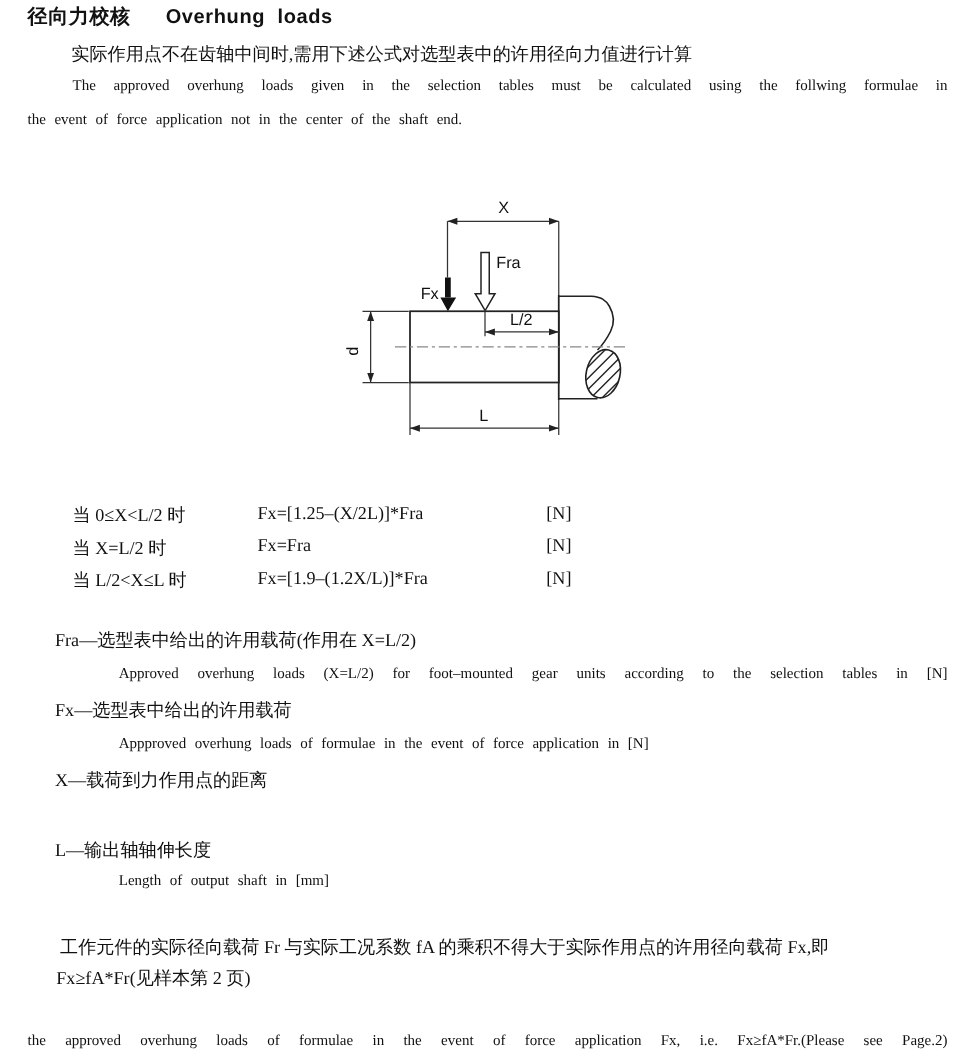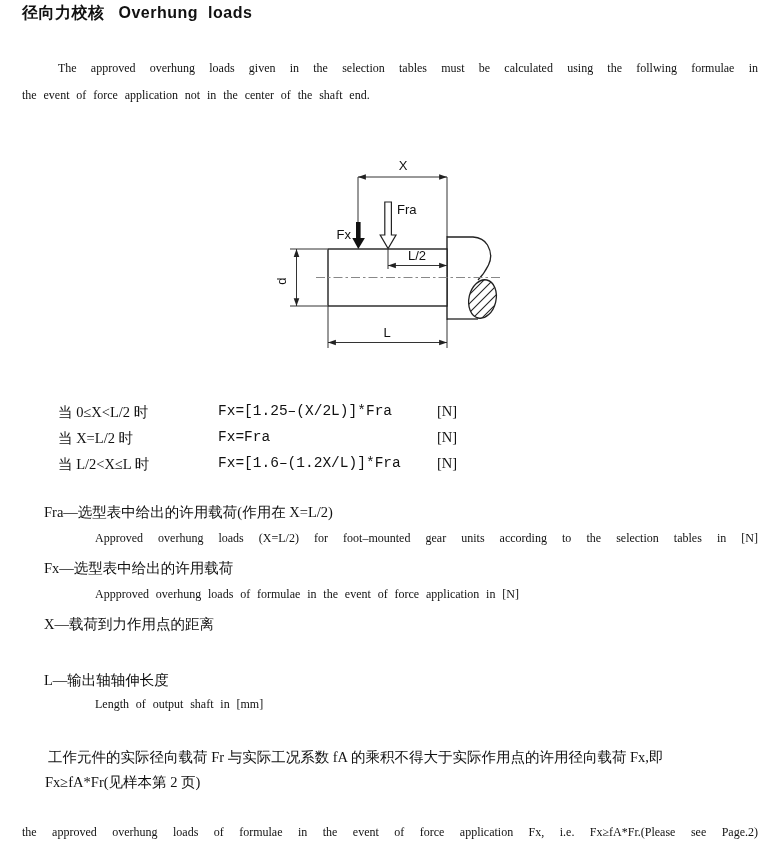--- a/index.html
+++ b/index.html
@@ -6,41 +6,42 @@
   .page {
     position:relative; width:780px; height:850px; background:#ffffff;
     color:#111; font-family:"Liberation Serif", serif; overflow:hidden;
   }
   .abs { position:absolute; white-space:nowrap; }
   .title {
     position:absolute; left:22px; top:3px;
     font-family:"Liberation Sans", sans-serif; font-weight:bold; font-size:16px;
     letter-spacing:0.5px;
   }
-  .t-en { margin-left:14px; word-spacing:5px; }
+  .t-en { margin-left:28px; word-spacing:5px; }
   .zh  { font-size:14.5px; }
   .eng { font-size:12px; word-spacing:0.32em; }
   .jfull { text-align:justify; text-align-last:justify; white-space:normal; }
   .frow { position:absolute; left:58px; width:460px; height:26px; font-size:14.5px; }
   .fcond { position:absolute; left:0; white-space:nowrap; }
-  .fform { position:absolute; left:160px; white-space:nowrap;font-family:Liberation Mono, monospace; }
+  .fform { position:absolute; left:148px; white-space:nowrap; }
   .funit { position:absolute; left:379px; white-space:nowrap; }
   .term { font-size:14.5px; }
   svg.diagram { position:absolute; left:270px; top:150px; }
   .lab { font-family:"Liberation Sans", sans-serif; font-size:13px; fill:#111; }
 </style>
 </head>
 <body>
 
 <div class="page">
 
   <div class="title">
     <span class="t-zh">径向力校核</span><span class="t-en">Overhung loads</span>
   </div>
 
+  <div class="abs zh" style="left:57px; top:34px">实际作用点不在齿轴中间时,需用下述公式对选型表中的许用径向力值进行计算</div>
   <div class="abs eng jfull" style="left:58px; top:61px; width:700px">The approved overhung loads given in the selection tables must be calculated using the follwing formulae in</div>
   <div class="abs eng" style="left:22px; top:88px">the event of force application not in the center of the shaft end.</div>
 
   <svg class="diagram" width="240" height="215" viewBox="0 0 240 215">
     <defs>
       <marker id="ah" viewBox="0 0 10 8" markerWidth="9" markerHeight="7" refX="9" refY="4" orient="auto-start-reverse" markerUnits="userSpaceOnUse">
         <path d="M0,0.8 L9,4 L0,7.2 Z" fill="#222"></path>
       </marker>
       <clipPath id="cutclip">
         <ellipse cx="212.5" cy="149" rx="13.5" ry="19.5" transform="rotate(13 212.5 149)"></ellipse>
@@ -109,21 +110,21 @@
     <span class="fform">Fx=[1.25–(X/2L)]*Fra</span>
     <span class="funit">[N]</span>
   </div>
   <div class="frow" style="top:429px">
     <span class="fcond">当 X=L/2 时</span>
     <span class="fform">Fx=Fra</span>
     <span class="funit">[N]</span>
   </div>
   <div class="frow" style="top:455px">
     <span class="fcond">当 L/2&lt;X≤L 时</span>
-    <span class="fform">Fx=[1.6–(1.2X/L)]*Fra</span>
+    <span class="fform">Fx=[1.9–(1.2X/L)]*Fra</span>
     <span class="funit">[N]</span>
   </div>
 
   <div class="abs term" style="left:44px; top:503px">Fra—选型表中给出的许用载荷(作用在 X=L/2)</div>
   <div class="abs eng jfull" style="left:95px; top:531px; width:663px">Approved overhung loads (X=L/2) for foot–mounted gear units according to the selection tables in [N]</div>
 
   <div class="abs term" style="left:44px; top:559px">Fx—选型表中给出的许用载荷</div>
   <div class="abs eng" style="left:95px; top:587px">Appproved overhung loads of formulae in the event of force application in [N]</div>
 
   <div class="abs term" style="left:44px; top:615px">X—载荷到力作用点的距离</div>

